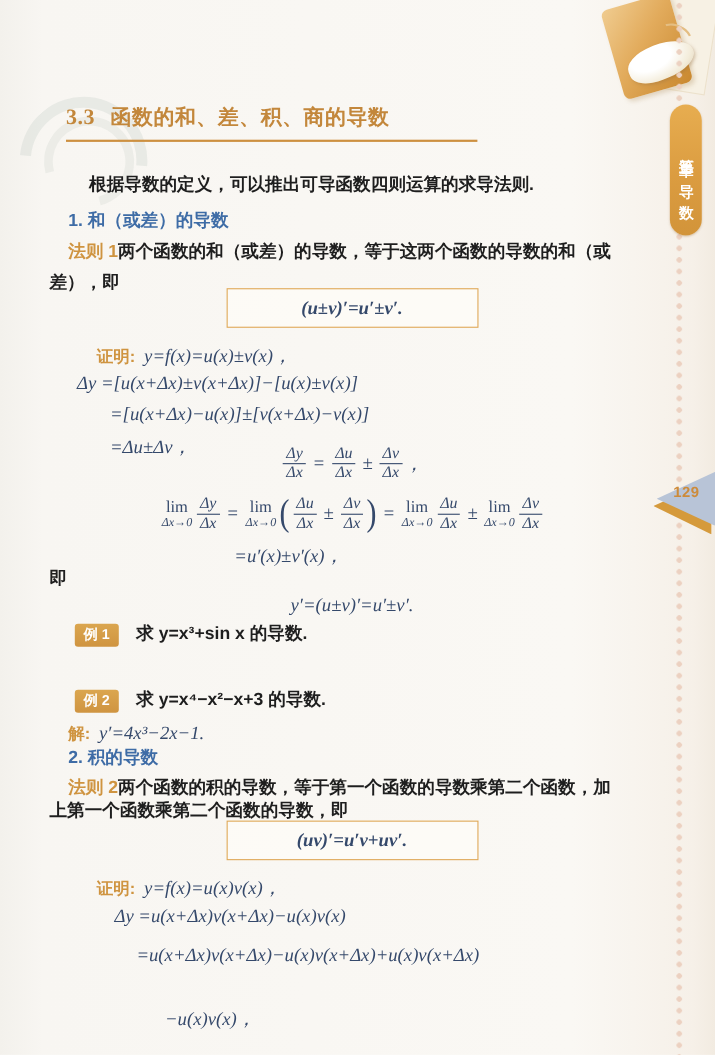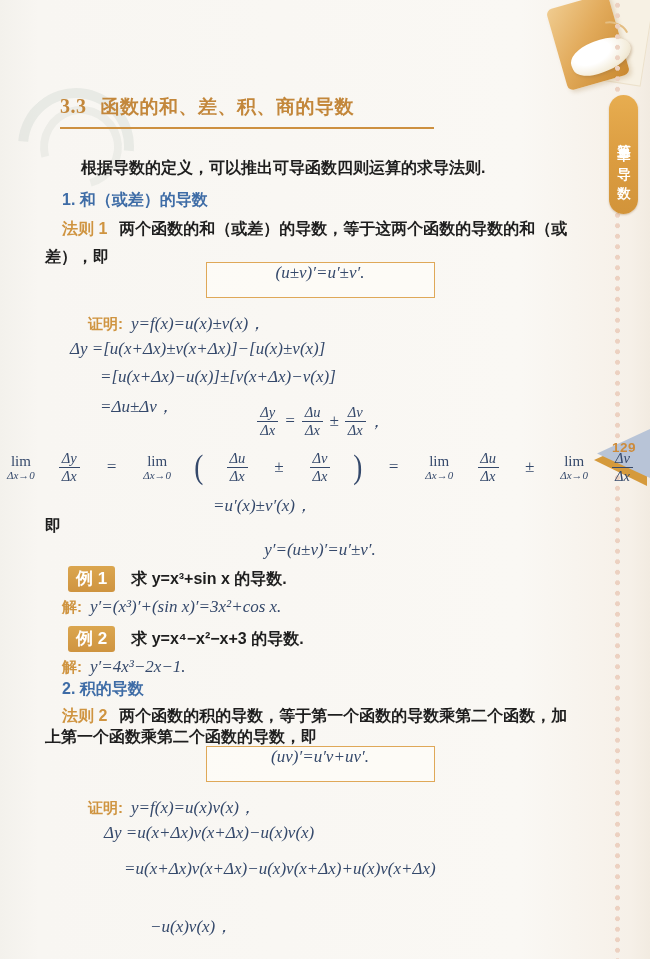--- a/index.html
+++ b/index.html
@@ -38,35 +38,35 @@
     background:#b8c4d7;clip-path:polygon(0 50%,100% 0,100% 100%);}
   .pagenum-wrap .num{position:absolute;left:15px;top:11px;color:#cd8b3a;font-size:13.5px;font-weight:bold;letter-spacing:.5px;}
   
   .content{position:absolute;left:0;top:0;width:650px;height:959px;font-size:16px;}
   .abs{position:absolute;white-space:nowrap;}
   .page-title{left:60px;top:94px;width:374px;color:#c3873b;font-weight:bold;font-size:19px;
     border-bottom:2.5px solid #cd9040;padding-bottom:7px;letter-spacing:.5px;}
   .page-title .tnum{margin-right:14px;font-family:"Liberation Serif",serif;font-size:20px;}
   .body-cn{color:#1e1e1e;font-weight:600;}
   .blue-head{color:#3e6ca6;font-weight:bold;}
-  .orange-label{color:#cf9440;font-weight:bold;margin-right:12px;}
+  .orange-label{color:#cf9440;font-weight:bold;}
   .math{font-family:"Liberation Serif",serif;font-style:italic;color:#35496b;font-size:17px;}
   .formula-box{border:1.5px solid #dfa858;background:rgba(255,253,248,.6);
-    width:227px;height:34px;display:flex;align-items:flex-start;justify-content:center;}
+    width:227px;height:34px;display:flex;align-items:center;justify-content:center;font-weight:bold;}
   .center-row{left:45px;width:550px;display:flex;justify-content:center;align-items:center;}
   .frac{display:inline-flex;flex-direction:column;align-items:center;vertical-align:middle;margin:0 2px;}
   .frac .num,.frac .den{font-size:14.5px;line-height:1.15;padding:0 3px;}
   .frac .den{border-top:1.2px solid #35496b;}
   .op{margin:0 4px;font-size:17px;}
   .lim{display:inline-flex;flex-direction:column;align-items:center;margin:0 2px;line-height:1;}
   .lim .limword{font-style:normal;font-size:15px;}
   .lim .limsub{font-size:11px;margin-top:1px;}
   .bigp{font-style:normal;font-size:34px;font-weight:300;line-height:.9;transform:scaleX(.8);}
   .ex-badge{display:inline-block;background:linear-gradient(180deg,#dba64f,#cf9440);color:#fff;
-    font-weight:bold;font-size:17px;padding:1px 8px 2px;border-radius:3px;margin-right:16px;}
+    font-weight:bold;font-size:13px;padding:1px 8px 2px;border-radius:3px;margin-right:16px;}
   .sol-label{color:#cf9440;font-weight:bold;margin-right:8px;font-size:15px;}
 </style>
 </head>
 <body>
 
 <div class="page">
 
   <div class="swirl">
     <div class="c1"></div>
     <div class="c2"></div>
@@ -129,21 +129,21 @@
           <span class="den">Δx</span>
         </span>
       <span class="op">±</span>
       <span class="frac">
           <span class="num">Δv</span>
           <span class="den">Δx</span>
         </span>
       <span>，</span>
     </div>
 
-    <div class="abs center-row math" style="top:450px;gap:20px;">
+    <div class="abs center-row math" style="top:450px;">
       <span class="lim">
           <span class="limword">lim</span>
           <span class="limsub">Δx→0</span>
         </span>
       <span class="frac">
           <span class="num">Δy</span>
           <span class="den">Δx</span>
         </span>
       <span class="op">=</span>
       <span class="lim">
@@ -184,23 +184,20 @@
     <div class="abs math" style="left:213px;top:494px;">=u′(x)±v′(x)，</div>
 
     <div class="abs body-cn" style="left:45px;top:516px;">即</div>
 
     <div class="abs center-row math" style="top:540px;">
       <span>y′=(u±v)′=u′±v′.</span>
     </div>
 
     <div class="abs" style="left:68px;top:566px;">
       <span class="ex-badge">例 1</span><span class="body-cn">求 y=x³+sin x 的导数.</span>
-    </div>
-    <div class="abs" style="left:62px;top:597px;">
-      <span class="sol-label">解:</span><span class="math">y′=(x³)′+(sin x)′=3x²+cos x.</span>
     </div>
 
     <div class="abs" style="left:68px;top:626px;">
       <span class="ex-badge">例 2</span><span class="body-cn">求 y=x⁴−x²−x+3 的导数.</span>
     </div>
     <div class="abs" style="left:62px;top:657px;">
       <span class="sol-label">解:</span><span class="math">y′=4x³−2x−1.</span>
     </div>
 
     <div class="abs blue-head" style="left:62px;top:679px;">2. 积的导数</div>

